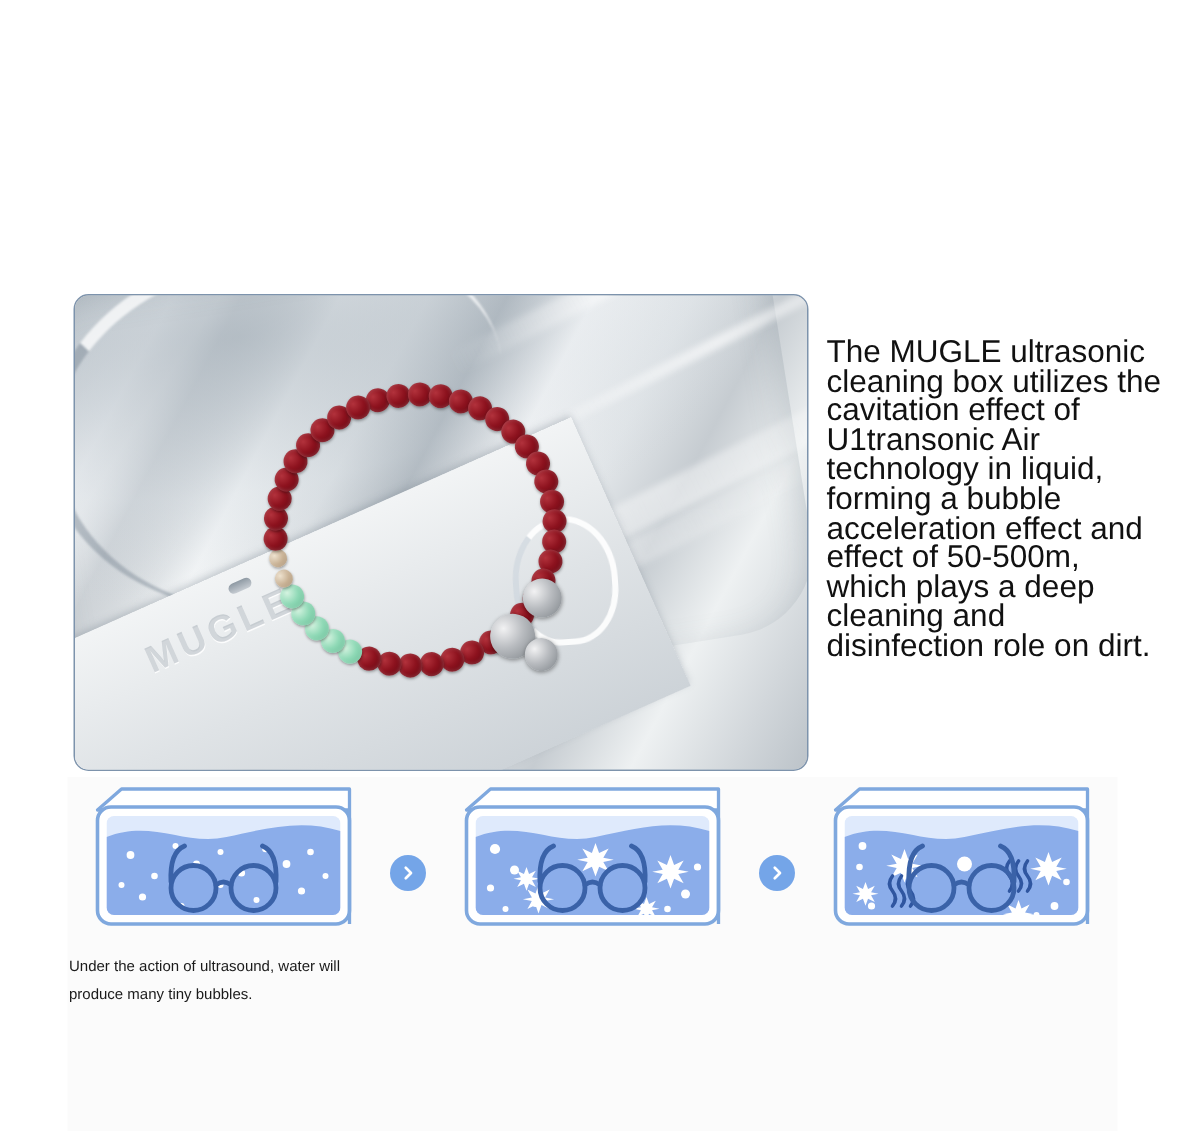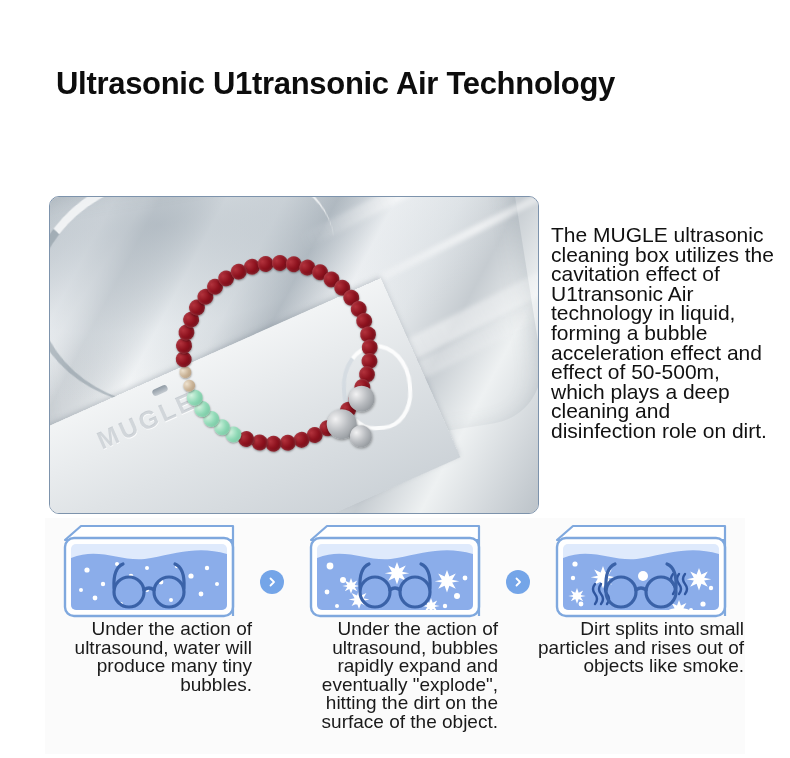--- a/index.html
+++ b/index.html
@@ -228,33 +228,32 @@
   .chev svg { display: block; }
 
   
   .tank {
     position: relative;
     width: 196px;
     height: 102px;
   }
   .tank svg { display: block; }
   .caption {
-    margin-top: 0;
+    margin-top: 16px;
     width: 206px;
-    text-align: right;
-    font-size: 19px;
+    text-align: left;
+    font-size: 10px;
     line-height: 18.6px;
     color: #1a1a1a;
   }
 </style>
 </head>
 <body>
 
 <div class="headline">
-  <span class="line">Ultrasonic U1transonic Air Technology</span>
 </div>
 
 <div class="photo-frame">
   <div class="photo">
     <div class="basin"></div>
     <div class="tank-lip"></div>
     <div class="steel-streak s1"></div>
     <div class="steel-streak s2"></div>
     <div class="steel-streak s3"></div>
     <div class="steel-streak s4"></div>
@@ -400,21 +399,20 @@
           <g fill="none" stroke="#3a62a8" stroke-width="3.2" stroke-linecap="round">
             <circle cx="78" cy="74" r="15"></circle>
             <circle cx="118" cy="74" r="15"></circle>
             <path d="M93 72 Q98 68 103 72"></path>
             <path d="M63 70 Q62 50 72 46"></path>
             <path d="M133 70 Q134 50 124 46"></path>
           </g>
         </g>
       </svg>
     </div>
-    <div class="caption">Under the action of ultrasound, bubbles rapidly expand and eventually "explode", hitting the dirt on the surface of the object.</div>
   </div>
 
   <div class="arrow-gap">
     <div class="chev">
       <svg width="12" height="12" viewBox="0 0 12 12">
         <path d="M4.5 2.5 L8 6 L4.5 9.5" fill="none" stroke="#ffffff" stroke-width="1.8" stroke-linecap="round" stroke-linejoin="round"></path>
       </svg>
     </div>
   </div>
 
@@ -456,16 +454,15 @@
           <g fill="none" stroke="#3a62a8" stroke-width="3.2" stroke-linecap="round">
             <circle cx="78" cy="74" r="15"></circle>
             <circle cx="118" cy="74" r="15"></circle>
             <path d="M93 72 Q98 68 103 72"></path>
             <path d="M63 70 Q62 50 72 46"></path>
             <path d="M133 70 Q134 50 124 46"></path>
           </g>
         </g>
       </svg>
     </div>
-    <div class="caption">Dirt splits into small particles and rises out of objects like smoke.</div>
   </div>
 
 </div>
 
 </body></html>

